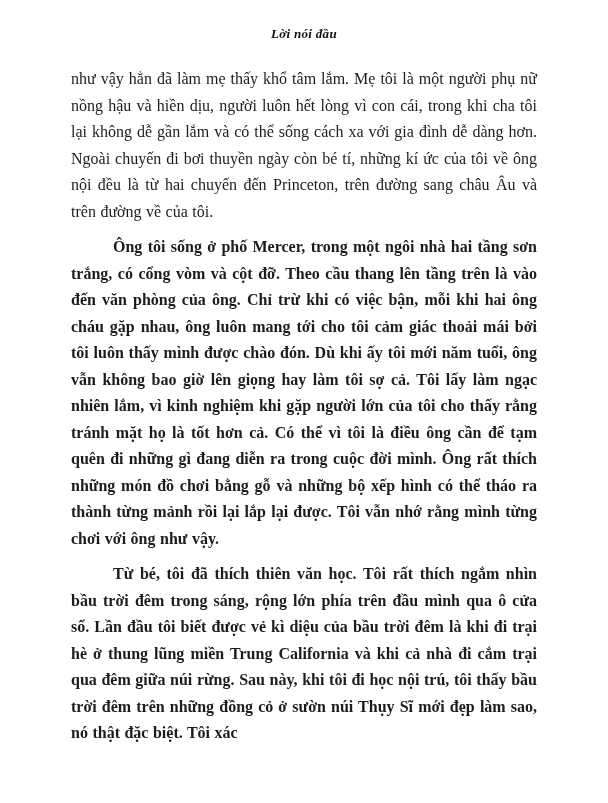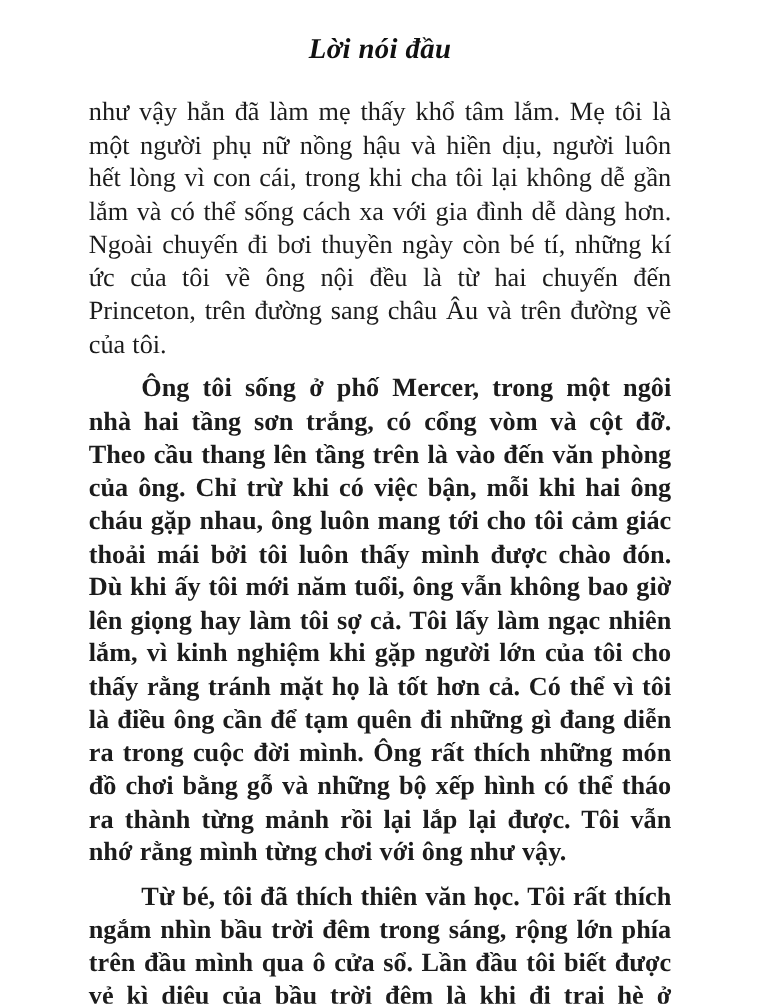--- a/index.html
+++ b/index.html
@@ -20,28 +20,28 @@
     height: 803px;
     padding: 26px 71px 0 71px;
     background: #ffffff;
   }
   .chapter-title {
     margin: 0 0 24px 0;
     text-align: center;
     font-family: "Liberation Serif", serif;
     font-style: italic;
     font-weight: bold;
-    font-size: 23px;
+    font-size: 13px;
     letter-spacing: 0.3px;
     color: #111111;
   }
   .body-text p {
     margin: 0;
     text-align: justify;
-    font-size: 21px;
+    font-size: 16px;
     line-height: 26.5px;
     word-spacing: 0.5px;
   }
   .body-text p + p {
     margin-top: 9px;
   }
   .body-text p.indent {
     text-indent: 42px;
     font-weight: bold;
   }

